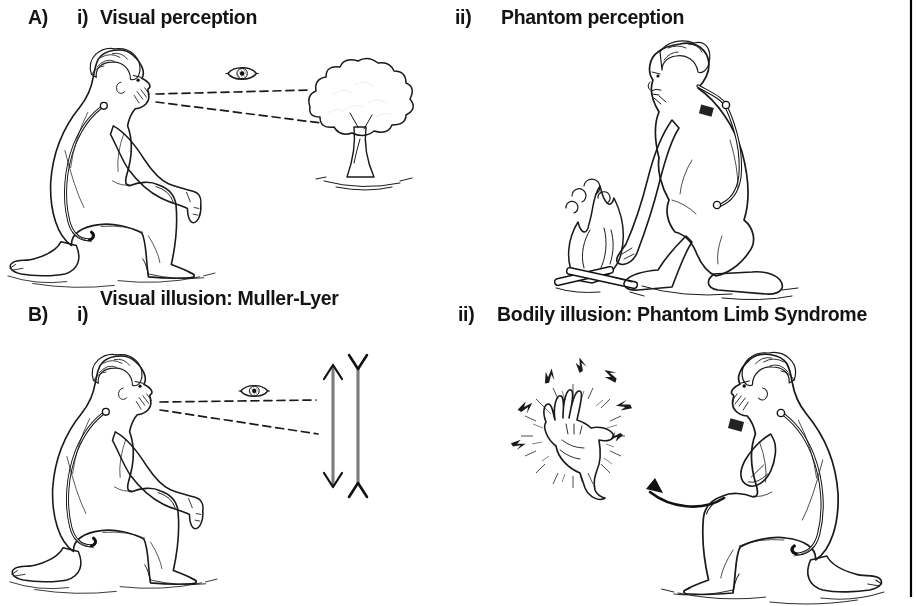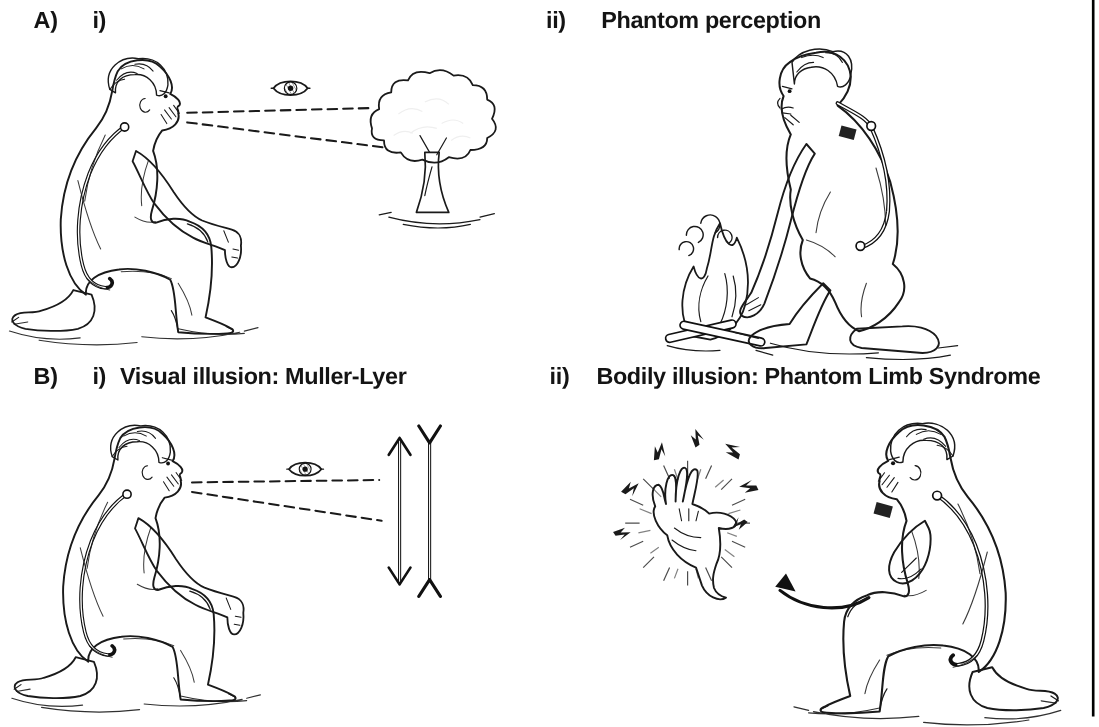--- a/index.html
+++ b/index.html
@@ -167,21 +167,22 @@
       <use href="#man-body"></use>
         <use href="#man-stump"></use>
     </g>
     <rect x="729" y="420" width="14" height="10" transform="rotate(15 736 425)" fill="#222"></rect>
 
     <line x1="911" y1="0" x2="911" y2="597" stroke="#000" stroke-width="2.2"></line>
   </svg>
 
   <span class="lbl" style="left:28px;top:5px">A)</span>
   <span class="lbl" style="left:77px;top:5px">i)</span>
+  <span class="lbl" style="left:100px;top:5px">Visual perception</span>
   <span class="lbl" style="left:455px;top:5px">ii)</span>
   <span class="lbl" style="left:501px;top:5px">Phantom perception</span>
 
   <span class="lbl" style="left:28px;top:302px">B)</span>
   <span class="lbl" style="left:77px;top:302px">i)</span>
-  <span class="lbl" style="left:100px;top:302px">Visual illusion: Muller-Lyer</span>
+  <span class="lbl" style="left:100px;top:286px">Visual illusion: Muller-Lyer</span>
   <span class="lbl" style="left:458px;top:302px">ii)</span>
   <span class="lbl" style="left:497px;top:302px">Bodily illusion: Phantom Limb Syndrome</span>
 </div>
 
 </body></html>

